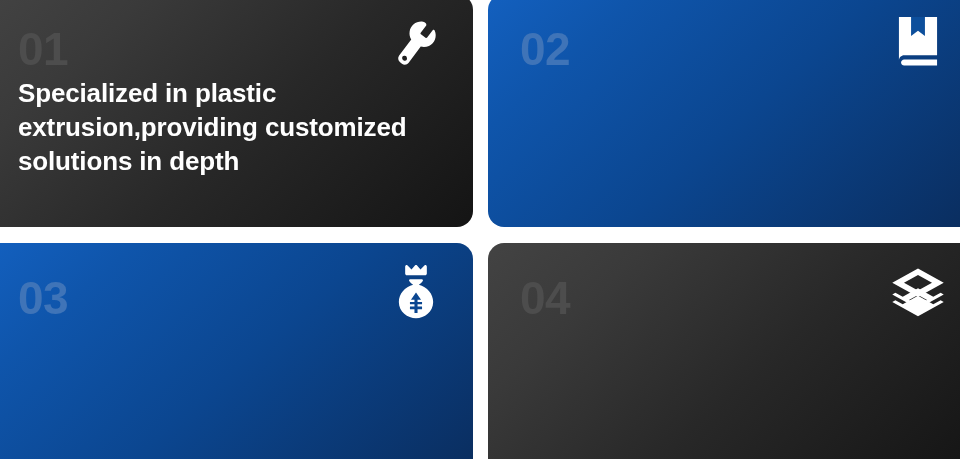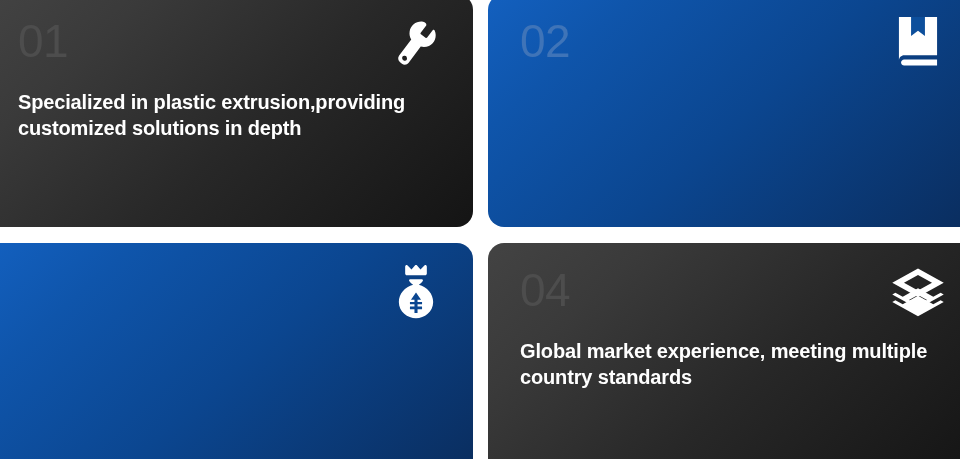--- a/index.html
+++ b/index.html
@@ -41,31 +41,32 @@
 
   .card-inner {
     position: relative;
     width: 100%;
     height: 100%;
     padding: 24px 26px 20px 32px;
   }
 
   .card-number {
     font-size: 46px;
-    font-weight: 400;
+    font-weight: 700;
     letter-spacing: -0.5px;
     line-height: 1;
     user-select: none;
+    margin-top: 8px;
   }
   .theme-dark .card-number { color: #4d4d4d; }
   .theme-blue .card-number { color: #3f74b8; }
 
   .card-title {
-    margin-top: 25px;
-    font-size: 20px;
+    margin-top: 5px;
+    font-size: 26px;
     font-weight: 800;
     line-height: 1.30;
     color: #ffffff;
     letter-spacing: -0.15px;
     max-width: 430px;
   }
 
   .card-icon {
     position: absolute;
     top: 22px;
@@ -111,37 +112,37 @@
           <path class="icon-fill" d="M10 49h38v7H10c-1.9 0-3.5-1.6-3.5-3.5S8.1 49 10 49z"></path>
 
           <path d="M18 0h16v22l-8-6-8 6V0z" fill="#0d4f9c"></path>
         </svg>
       </div>
     </div>
   </div>
 
   <div class="feature-card card-03 theme-blue">
     <div class="card-inner">
+      <div class="card-number">03</div>
       <div class="card-icon">
         <svg width="52" height="56" viewBox="0 0 56 62" aria-hidden="true">
 
           <path class="icon-fill" d="M16 3c0-1.6 1.9-2.4 3-1.2L23 6l3.8-4.3c0.6-0.7 1.8-0.7 2.4 0L33 6l4-4.2c1.1-1.2 3-0.4 3 1.2v7.5c0 1.1-0.9 2-2 2H18c-1.1 0-2-0.9-2-2V3z"></path>
 
           <path class="icon-fill" d="M21.5 17h13c1 0 1.5 0.9 1.1 1.6C33.9 21.5 31 23 31 23c9.5 2.6 16 10.2 16 19 0 11-9.7 18-19 18S9 53 9 42c0-8.8 6.5-16.4 16-19 0 0-2.9-1.5-4.6-4.4C20 17.9 20.5 17 21.5 17z"></path>
 
           <path d="M28 31.5l-5.6 8.1h3.9v2.6h-5v2.4h5v2.5h-5V50h5v4.2h3.4V50h5v-2.9h-5v-2.5h5v-2.4h-5v-2.6h3.9L28 31.5z" fill="#0b4690"></path>
         </svg>
       </div>
     </div>
   </div>
 
   <div class="feature-card card-04 theme-dark">
     <div class="card-inner">
       <div class="card-number">04</div>
-      <div class="card-title">Global market experience, meeting multiple country standards</div>
       <div class="card-icon">
         <svg width="56" height="52" viewBox="0 0 64 60" aria-hidden="true">
 
           <path class="icon-fill" d="M32 2 1.5 19 32 36 62.5 19 32 2zm0 7.8L48.6 19 32 28.2 15.4 19 32 9.8z"></path>
 
           <path class="icon-fill" d="M32 25.6 13.9 35.7l-8.7-4.9L1.5 32.9 32 49.9l30.5-17-3.7-2.1-8.7 4.9L32 25.6zm0 7.9 10.7 6L32 45.4 21.3 39.5 32 33.5z"></path>
 
           <path class="icon-fill" d="M32 39.5 13.9 49.6l-8.7-4.9-3.7 2.1L32 63.8l30.5-17-3.7-2.1-8.7 4.9L32 39.5z" transform="translate(0,-5)"></path>
         </svg>
       </div>

